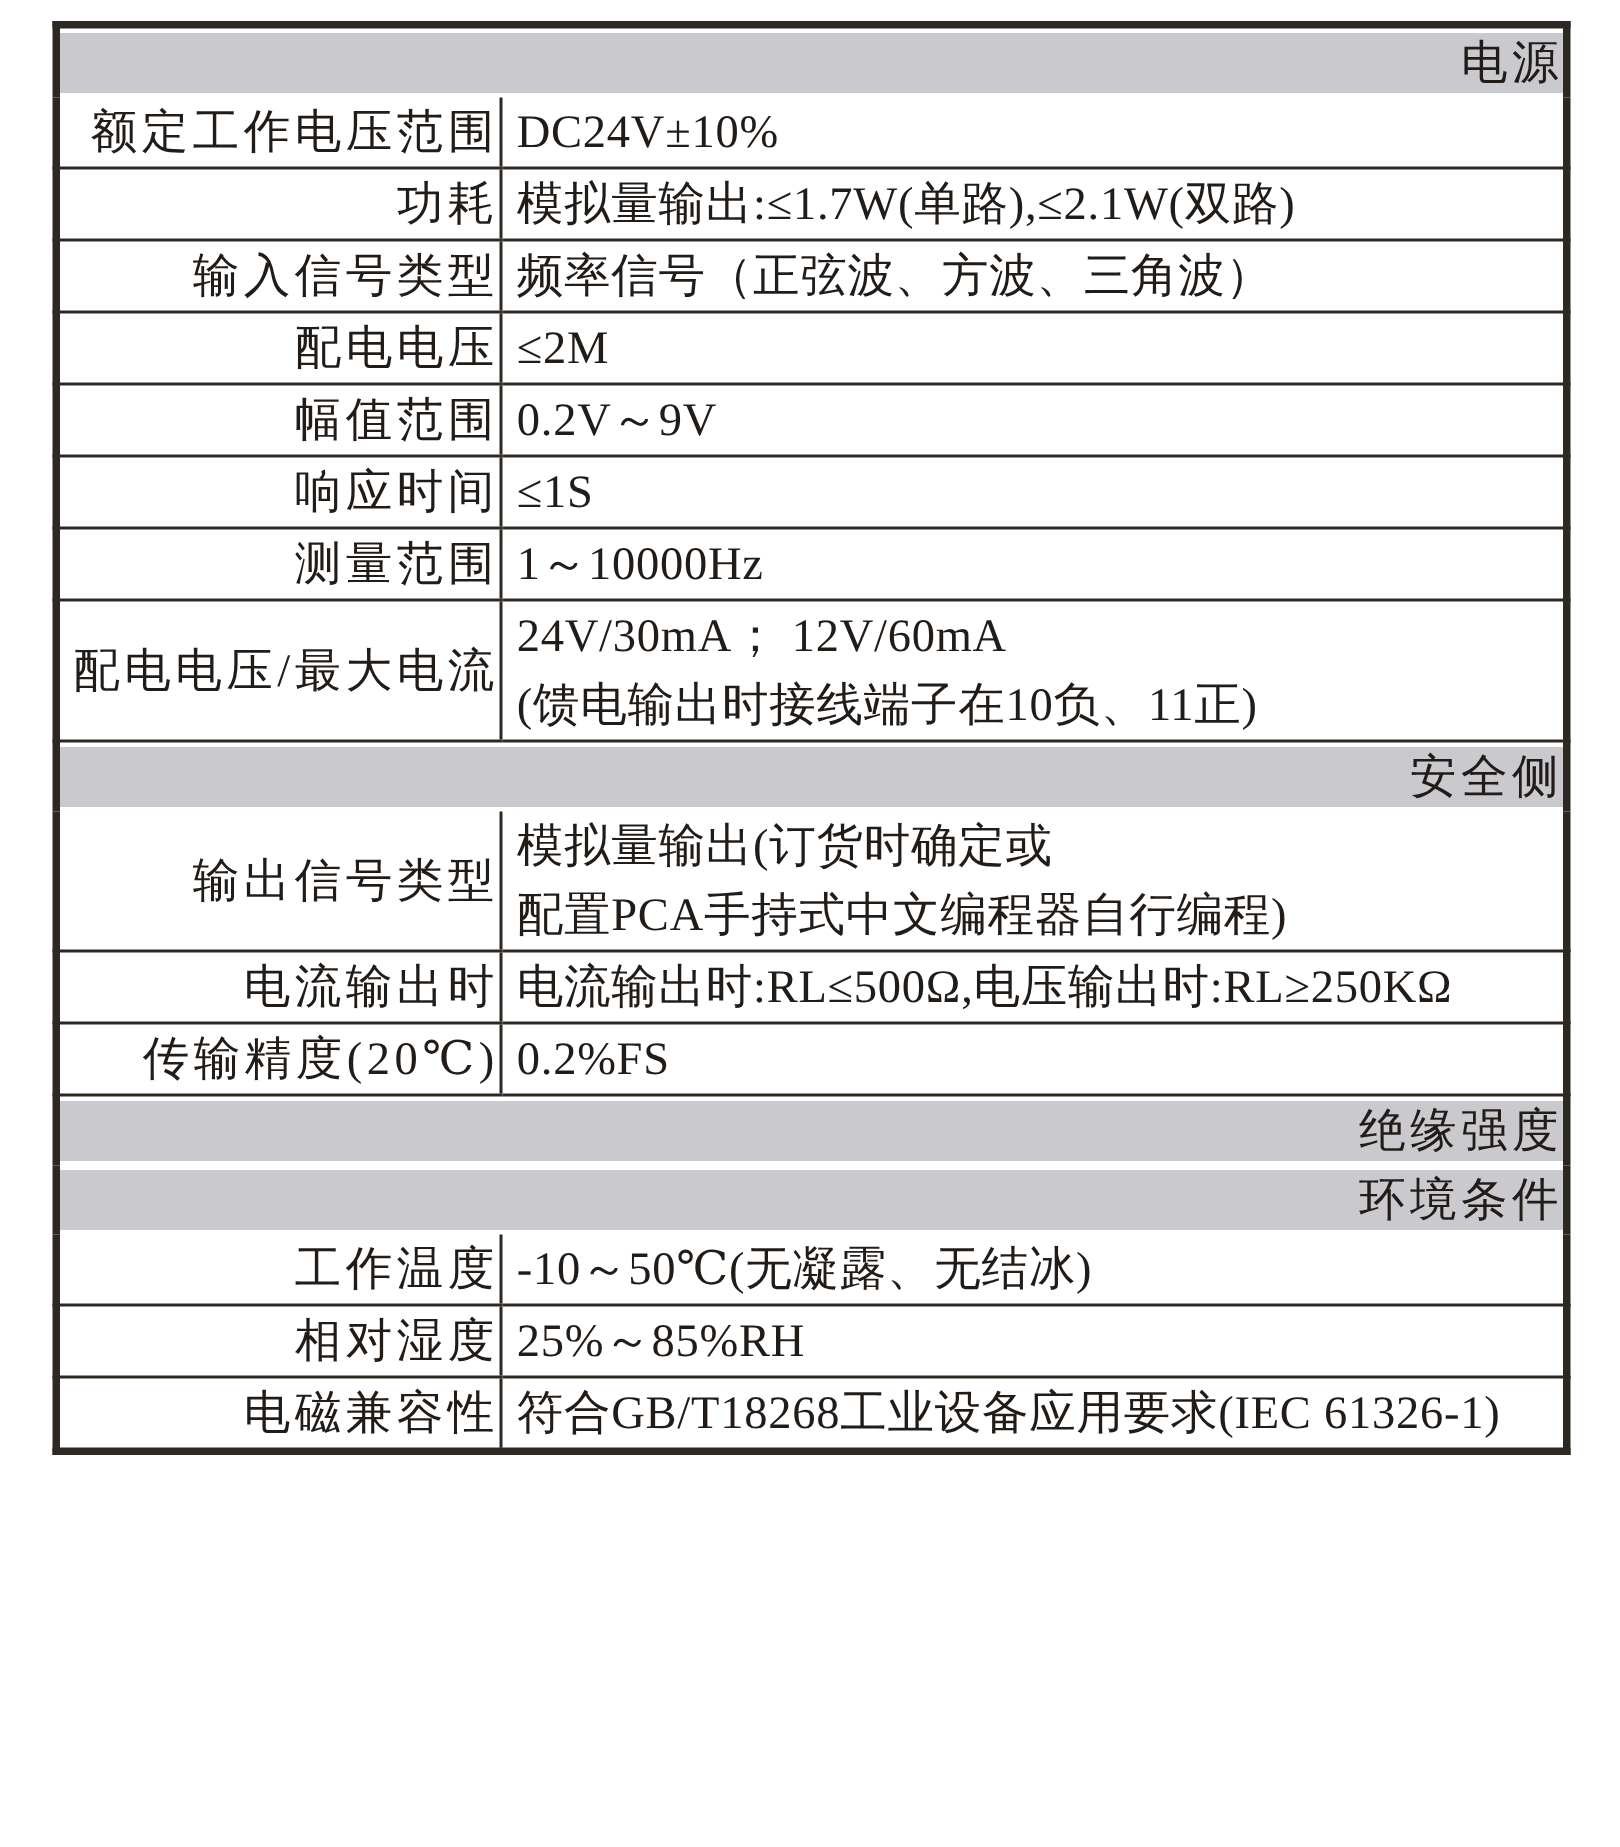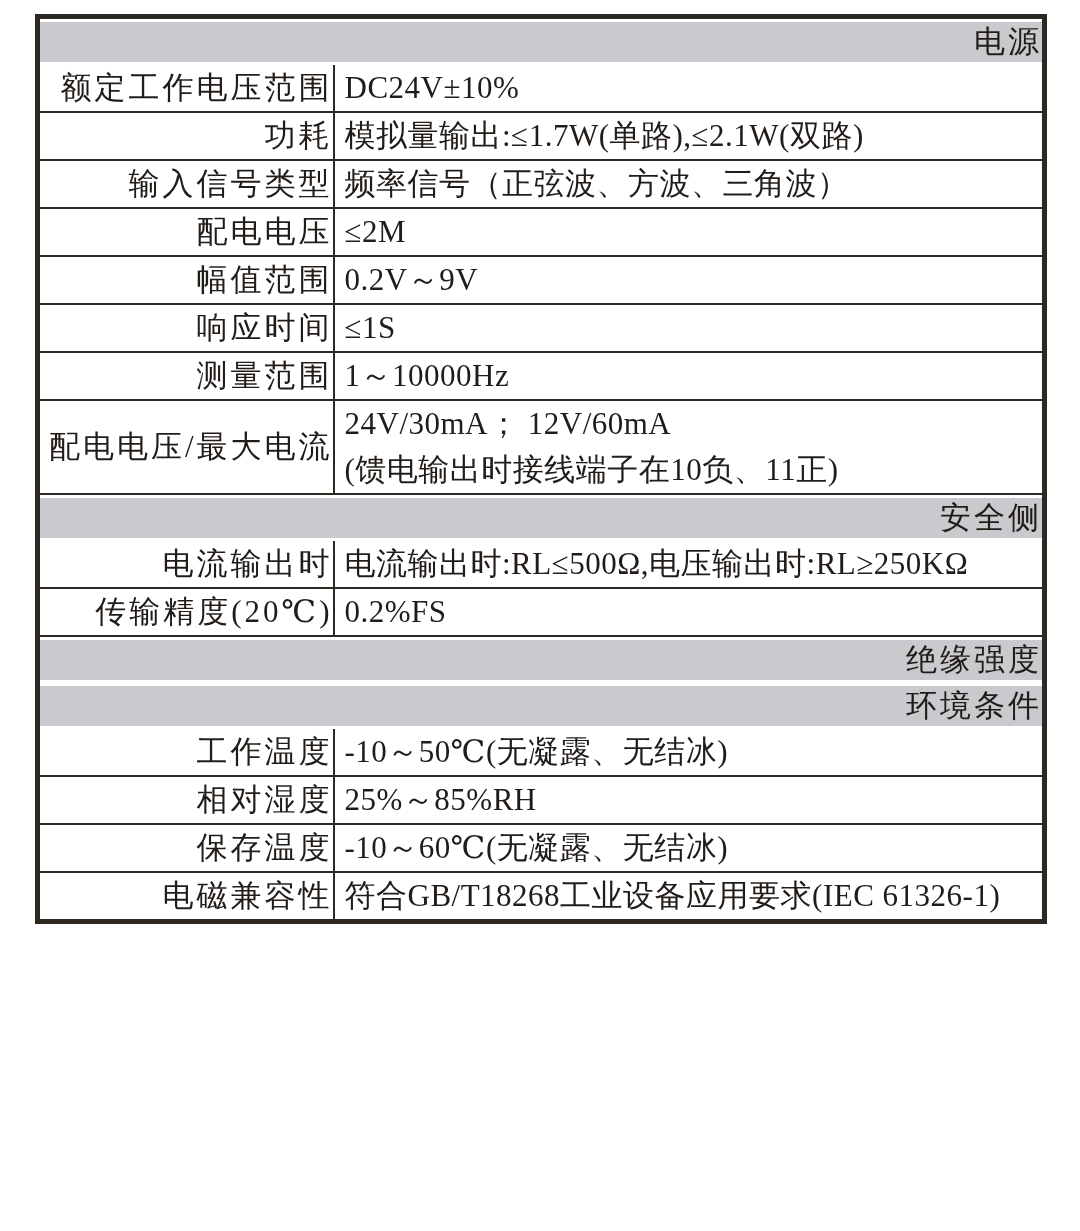--- a/index.html
+++ b/index.html
@@ -114,20 +114,25 @@
         <td class="label">配电电压/最大电流</td>
         <td class="value">24V/30mA； 12V/60mA
 (馈电输出时接线端子在10负、11正)</td>
       </tr>
       <tr class="section">
         <td colspan="2">
           <div class="section-fill">安全侧</div>
         </td>
       </tr>
       <tr class="item">
+        <td class="label">输出信号类型</td>
+        <td class="value">模拟量输出(订货时确定或
+配置PCA手持式中文编程器自行编程)</td>
+      </tr>
+      <tr class="item">
         <td class="label">电流输出时</td>
         <td class="value">电流输出时:RL≤500Ω,电压输出时:RL≥250KΩ</td>
       </tr>
       <tr class="item">
         <td class="label">传输精度(20℃)</td>
         <td class="value">0.2%FS</td>
       </tr>
       <tr class="section">
         <td colspan="2">
           <div class="section-fill">绝缘强度</div>
@@ -140,22 +145,18 @@
       </tr>
       <tr class="item">
         <td class="label">工作温度</td>
         <td class="value">-10～50℃(无凝露、无结冰)</td>
       </tr>
       <tr class="item">
         <td class="label">相对湿度</td>
         <td class="value">25%～85%RH</td>
       </tr>
       <tr class="item">
-        <td class="label">保存温度</td>
-        <td class="value">-10～60℃(无凝露、无结冰)</td>
-      </tr>
-      <tr class="item">
         <td class="label">电磁兼容性</td>
         <td class="value">符合GB/T18268工业设备应用要求(IEC 61326-1)</td>
       </tr>
     </tbody>
   </table>
 </div>
 
 </body></html>

